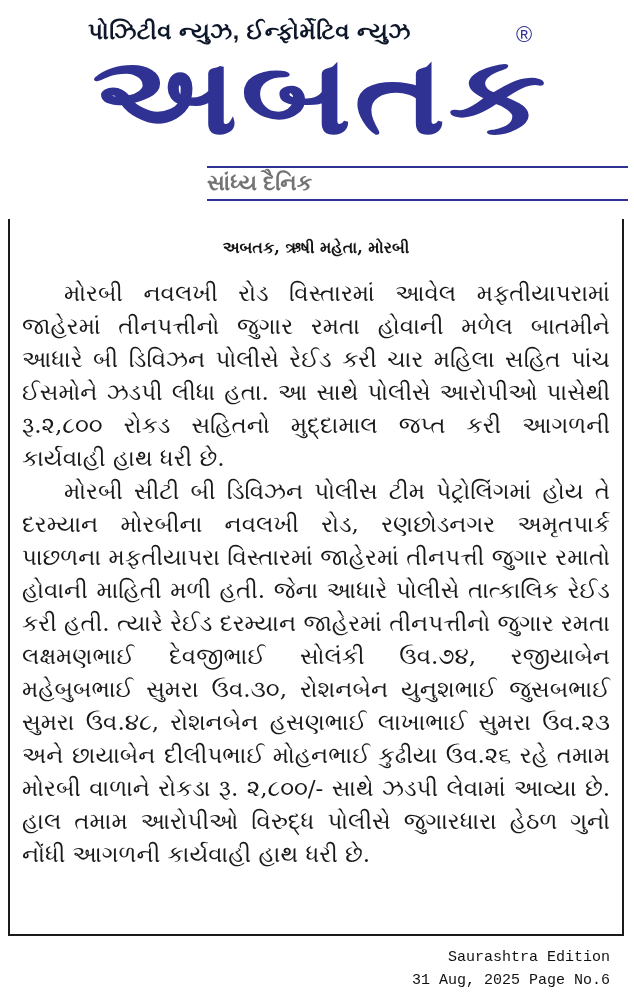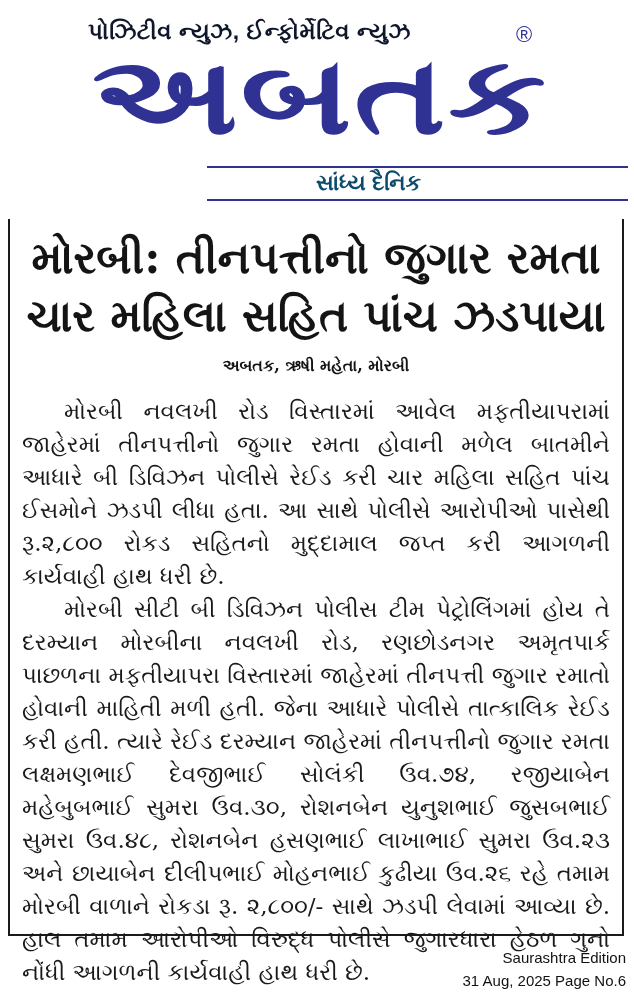--- a/index.html
+++ b/index.html
@@ -56,25 +56,25 @@
   .subtitle-band {
     position: absolute;
     left: 207px;
     top: 166px;
     width: 421px;
     border-top: 2px solid #2f3293;
     border-bottom: 2px solid #2f3293;
     padding: 2px 0 3px 0;
   }
   .subtitle-band .subtitle {
-    text-align: center;
+    text-align: left;
     padding-right: 98px;
     font-size: 22px;
     font-weight: bold;
-    color: #0c4a6e;
+    color: #737373;
     white-space: nowrap;
   }
 
   
   .article-box {
     position: absolute;
     left: 8px;
     top: 219px;
     width: 616px;
     height: 717px;
@@ -110,49 +110,45 @@
     text-align: justify;
   }
   .body-text p {
     margin: 0;
     text-indent: 42px;
   }
 
   
   .footer {
     position: absolute;
-    right: 8px;
+    right: 24px;
     top: 946px;
     text-align: right;
     color: #111111;
     font-size: 15px;
     line-height: 23px;
-    font-family: Liberation Sans, sans-serif;
+    font-family: Liberation Mono, monospace;
   }
 </style>
 </head>
 <body>
 
 <div class="masthead">
   <div class="tagline">પોઝિટીવ ન્યુઝ, ઈન્ફોર્મેટિવ ન્યુઝ</div>
 
   <div class="logo">અબતક</div>
 
   <div class="reg-mark">®</div>
 
   <div class="subtitle-band">
     <div class="subtitle">સાંધ્ય દૈનિક</div>
   </div>
 </div>
 
 <div class="article-box">
-  <div class="headline">
-    <div>મોરબી: તીનપત્તીનો જુગાર રમતા</div>
-    <div>ચાર મહિલા સહિત પાંચ ઝડપાયા</div>
-  </div>
 
   <div class="byline">અબતક, ઋષી મહેતા, મોરબી</div>
 
   <div class="body-text">
     <p>મોરબી નવલખી રોડ વિસ્તારમાં આવેલ મફતીયાપરામાં જાહેરમાં તીનપત્તીનો જુગાર રમતા હોવાની મળેલ બાતમીને આધારે બી ડિવિઝન પોલીસે રેઈડ કરી ચાર મહિલા સહિત પાંચ ઈસમોને ઝડપી લીધા હતા. આ સાથે પોલીસે આરોપીઓ પાસેથી રૂ.૨,૮૦૦ રોકડ સહિતનો મુદ્દામાલ જપ્ત કરી આગળની કાર્યવાહી હાથ ધરી છે.</p>
     <p>મોરબી સીટી બી ડિવિઝન પોલીસ ટીમ પેટ્રોલિંગમાં હોય તે દરમ્યાન મોરબીના નવલખી રોડ, રણછોડનગર અમૃતપાર્ક પાછળના મફતીયાપરા વિસ્તારમાં જાહેરમાં તીનપત્તી જુગાર રમાતો હોવાની માહિતી મળી હતી. જેના આધારે પોલીસે તાત્કાલિક રેઈડ કરી હતી. ત્યારે રેઈડ દરમ્યાન જાહેરમાં તીનપત્તીનો જુગાર રમતા લક્ષમણભાઈ દેવજીભાઈ સોલંકી ઉવ.૭૪, રજીયાબેન મહેબુબભાઈ સુમરા ઉવ.૩૦, રોશનબેન યુનુશભાઈ જુસબભાઈ સુમરા ઉવ.૪૮, રોશનબેન હસણભાઈ લાખાભાઈ સુમરા ઉવ.૨૩ અને છાયાબેન દીલીપભાઈ મોહનભાઈ કુઢીયા ઉવ.૨૬ રહે તમામ મોરબી વાળાને રોકડા રૂ. ૨,૮૦૦/- સાથે ઝડપી લેવામાં આવ્યા છે. હાલ તમામ આરોપીઓ વિરુદ્ધ પોલીસે જુગારધારા હેઠળ ગુનો નોંધી આગળની કાર્યવાહી હાથ ધરી છે.</p>
   </div>
 </div>
 
 <div class="footer">

